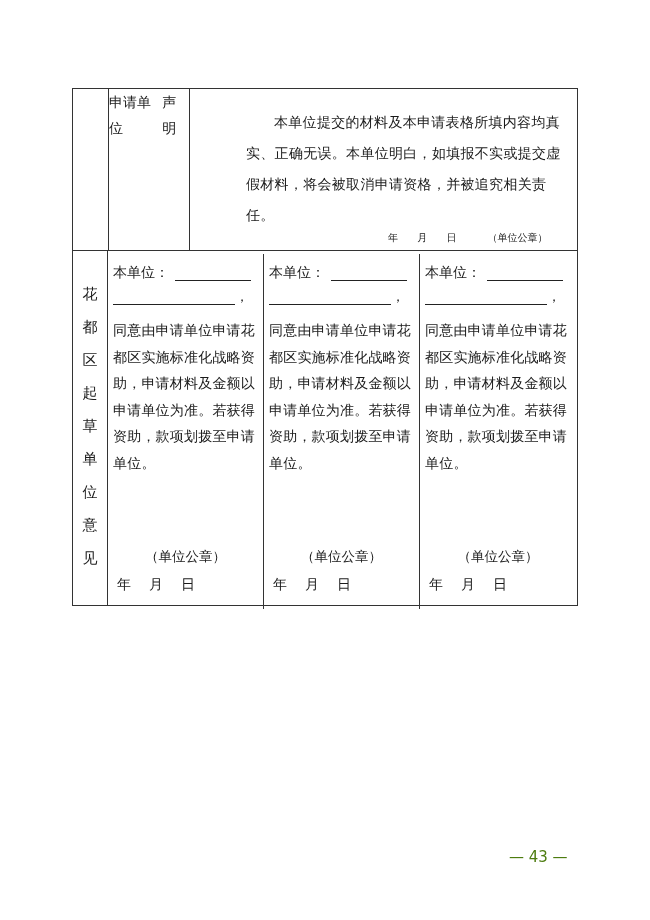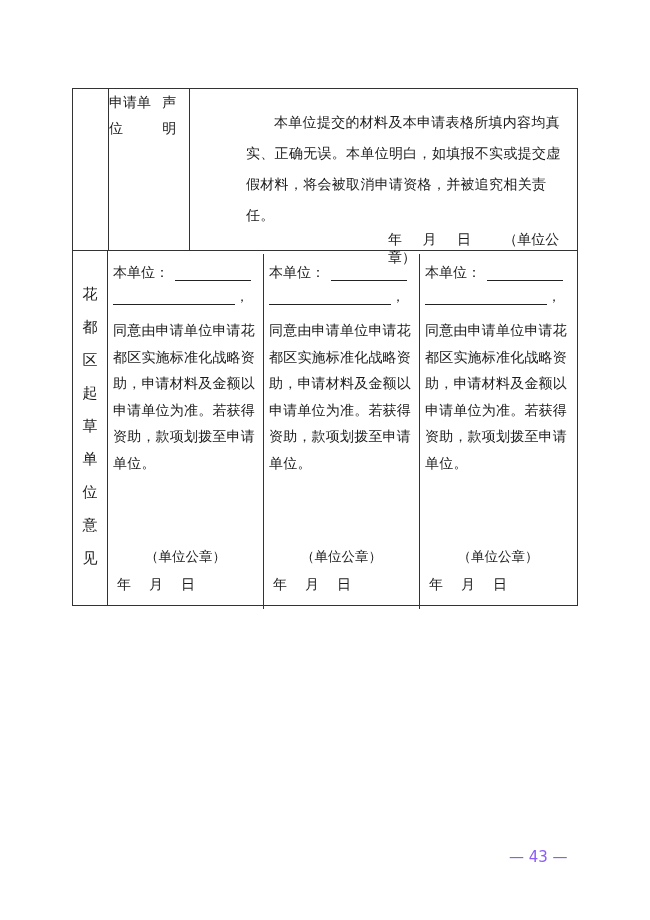--- a/index.html
+++ b/index.html
@@ -15,37 +15,37 @@
   .row2 { position: absolute; left: 0; top: 161px; right: 0; bottom: 0; }
   .c-blank { position: absolute; left: 0; top: 0; width: 36px; height: 100%;
              border-right: 1.5px solid #333; box-sizing: border-box; }
   .c-label { position: absolute; left: 36px; top: 0; width: 81px; height: 100%;
              border-right: 1.5px solid #333; box-sizing: border-box;
              display: flex; flex-direction: row; justify-content: center; align-items: flex-start;
              font-size: 14px; line-height: 26px; }
   .c-decl { position: absolute; left: 117px; top: 16px; right: 0; height: 100%;
             padding: 2px 6px 0 8px; box-sizing: border-box; font-size: 14px; margin-left: 48px; }
   .decl-text { text-indent: 28px; line-height: 31px; letter-spacing: 0.3px; }
-  .decl-sign { position: absolute; left: 150px; top: 126px; font-size: 14px; }
+  .decl-sign { position: absolute; left: 150px; top: 126px; font-size: 10px; }
   .decl-sign span { margin-right: 16px; }
   .decl-sign .seal { margin-left: 12px; }
   .v-label { position: absolute; left: 0; top: 0; width: 35px; height: 100%;
              border-right: 1.5px solid #333; box-sizing: border-box;
              display: flex; flex-direction: column; align-items: center; padding-top: 28px; }
   .v-label span { font-size: 15px; line-height: 33px; }
   .op { position: absolute; top: 4px; height: 100%; box-sizing: border-box; padding: 6px 0 0 5px; font-size: 14px; }
   .op.b { border-right: 1.5px solid #333; }
   .op .unit-line { height: 24px; line-height: 24px; white-space: nowrap; }
   .op .blank-short { display: inline-block; width: 76px; border-bottom: 1px solid #222; height: 14px; vertical-align: middle; margin-left: 6px; }
   .op .blank-long { display: inline-block; width: 122px; border-bottom: 1px solid #222; height: 14px; vertical-align: middle; }
   .op .body { line-height: 26.5px; letter-spacing: 0.2px; margin-top: 9px; width: 150px; }
   .op .seal { position: absolute; left: 0; right: 0; top: 294px; text-align: center; font-size: 13.5px; }
   .op .date { position: absolute; left: 0; right: 0; top: 322px; text-align: left; font-size: 14px; }
   .op .date span { margin: 0 9px; }
-  .page-num { position: absolute; left: 509px; top: 848px; font-family: "DejaVu Sans", sans-serif; font-size: 15px; color: #8b5cf6; }
+  .page-num { position: absolute; left: 509px; top: 848px; font-family: "DejaVu Sans", sans-serif; font-size: 15px; color: #4d7c0f; }
 </style>
 </head>
 <body>
 
 <div class="tbl">
   <div class="row1">
     <div class="c-blank"></div>
     <div class="c-label">
       <div>申请单位</div>
       <div>声明</div>

